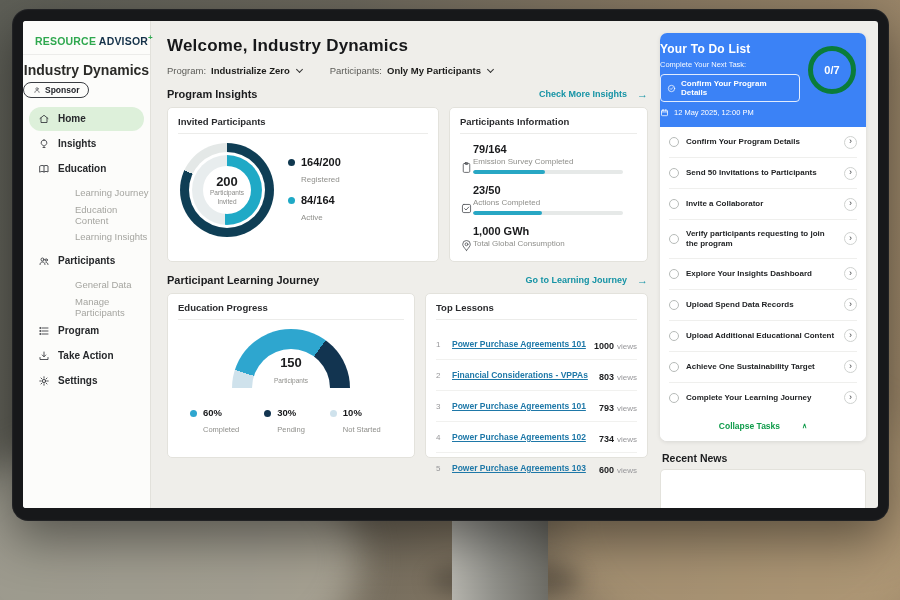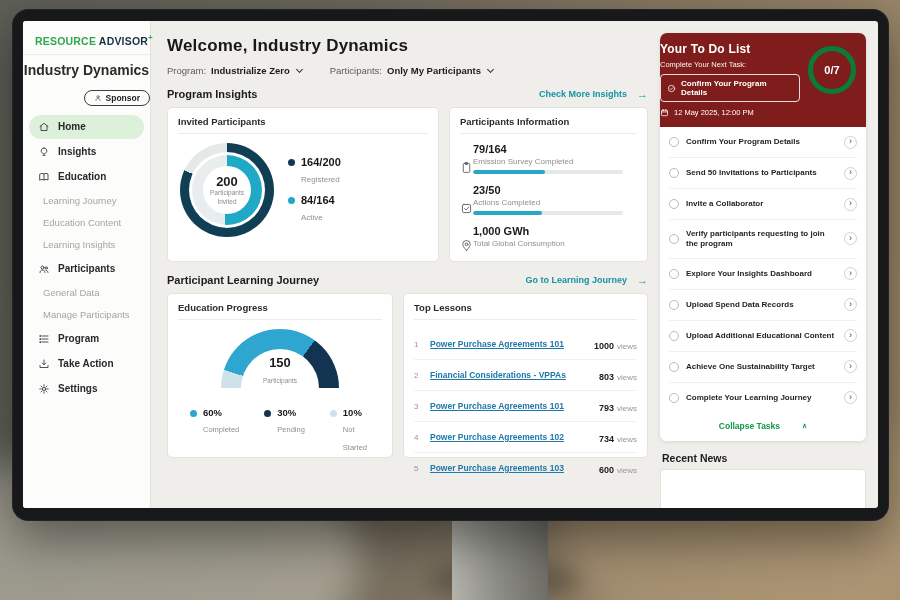--- a/index.html
+++ b/index.html
@@ -16,28 +16,28 @@
     box-shadow:0 18px 50px rgba(0,0,0,.45), inset 0 0 2px rgba(255,255,255,.18)}
   .screen{position:absolute;left:11px;top:12px;right:11px;bottom:13px;background:#efeeea;border-radius:3px;overflow:hidden;display:flex}
 
   
   .sidebar{width:128px;background:#fcfcfa;border-right:1px solid #e2e1db;padding-top:8px;flex-shrink:0}
   .logo{padding:4px 8px 7px 12px;font-size:10.5px;font-weight:bold;letter-spacing:.2px;border-bottom:1px solid #ececea;white-space:nowrap}
   .logo-res{color:#2fa84f}
   .logo-adv{color:#15324a}
   .logo-plus{color:#2fa84f;font-size:8px;vertical-align:super}
   .org{font-size:14px;font-weight:700;color:#2b2b28;text-align:center;margin-top:7px}
-  .badge-wrap{text-align:right;margin:10px 0 9px}
+  .badge-wrap{text-align:left;margin:2px 0 9px}
   .badge{display:inline-flex;align-items:center;gap:4px;border:1px solid #3a3d42;border-radius:9px;padding:2px 9px;font-size:8.5px;font-weight:600;color:#22242a}
   .badge svg{width:8px;height:8px}
   .nav-item{display:flex;align-items:center;gap:8px;height:24px;padding:0 9px;margin:1px 6px;border-radius:12px;
     font-size:10px;font-weight:700;color:#26282b;cursor:pointer}
   .nav-item.active{background:#ddf0da}
   .nav-item svg{width:12px;height:12px;display:block}
-  .nav-sub{height:22px;display:flex;align-items:center;padding-left:20px;font-size:9.5px;color:#a5a5a0;font-weight:500;cursor:pointer}
+  .nav-sub{height:22px;display:flex;align-items:center;padding-left:52px;font-size:9.5px;color:#a5a5a0;font-weight:500;cursor:pointer}
   .icon-stroke{fill:none;stroke:#33353a;stroke-width:1.7;stroke-linecap:round;stroke-linejoin:round}
 
   
   .main{flex:1;padding:10px 10px 0 16px;min-width:0}
   .welcome{font-size:17px;font-weight:800;color:#17181a;margin:5px 0 9px;letter-spacing:.2px}
   .filters{display:flex;gap:28px;align-items:center;font-size:9.5px}
   .filter{display:flex;align-items:center;cursor:pointer}
   .flabel{color:#5c5c58;margin-right:5px}
   .fvalue{font-weight:700;color:#1c1c1a}
   .chev{display:inline-block;width:5px;height:5px;border-right:1.4px solid #333;border-bottom:1.4px solid #333;transform:rotate(45deg);margin-left:7px;margin-bottom:2px}
@@ -64,21 +64,21 @@
 
   .card-pinfo{flex:1;height:155px}
   .pi-row{display:flex;gap:0;align-items:flex-end;margin-bottom:10px}
   .pi-row svg{width:13px;height:13px;margin-top:1px;flex-shrink:0}
   .pi-icon-stroke{fill:none;stroke:#55575c;stroke-width:1.6;stroke-linecap:round;stroke-linejoin:round}
   .pi-val{font-size:11px;font-weight:800;color:#191a1c}
   .pi-lab{font-size:8px;color:#8f8f8b;margin:2px 0 4px}
   .pbar{width:150px;height:4px;border-radius:2px;background:#e6e9e8;overflow:hidden}
   .pfill{height:100%;border-radius:2px;background:#28a7c4}
 
-  .card-edu{width:226px;height:165px}
+  .card-edu{width:248px;height:165px}
   .gauge-wrap{display:flex;justify-content:center;margin-top:8px}
   .gauge{position:relative;width:118px;height:59px;overflow:hidden}
   .gauge::before{content:"";position:absolute;left:0;top:0;width:118px;height:118px;border-radius:50%;
     background:conic-gradient(from 270deg,#cfe2ec 0deg 18deg,#2ea6cf 18deg 126deg,#123450 126deg 180deg,rgba(255,255,255,0) 180deg 360deg)}
   .ghole{position:absolute;left:20px;top:20px;width:78px;height:78px;border-radius:50%;background:#fff}
   .gcenter{position:absolute;left:0;right:0;bottom:1px;text-align:center}
   .g-val{font-size:13px;font-weight:800;color:#1b1c1e;display:block;line-height:1}
   .g-lab{font-size:6.5px;color:#8f8f8b}
   .eleg{display:flex;gap:13px;margin-top:13px;padding-left:6px}
   .eleg .leg-item{margin:6px}
@@ -89,21 +89,21 @@
   .lesson{display:flex;align-items:center;gap:8px;padding:6px 0;border-bottom:1px solid #f1f1ef}
   .lesson:last-child{border-bottom:none}
   .l-rank{color:#97979a;font-size:8px;width:8px;flex-shrink:0}
   .l-title{flex:1;font-size:8.5px;font-weight:600;color:#1e78a8;text-decoration:underline;cursor:pointer;white-space:nowrap;overflow:hidden}
   .l-views-val{font-weight:800;color:#1b1c1e;font-size:9px}
   .l-views-unit{color:#97979a;font-size:8px;margin-left:3px}
 
   
   .todo-col{width:220px;padding:12px 12px 0 2px;flex-shrink:0}
   .todo-card{border-radius:7px;overflow:hidden;box-shadow:0 1px 4px rgba(0,0,0,.10);background:#fff}
-  .todo-head{background:#7f1d1d;padding:9px 0 10px;position:relative;color:#fff}
+  .todo-head{background:#3b82f6;padding:9px 0 10px;position:relative;color:#fff}
   .todo-title{font-size:12px;font-weight:800;letter-spacing:.2px}
   .todo-sub{font-size:7.5px;margin-top:4px;opacity:.95}
   .next-task{display:flex;align-items:center;gap:5px;border:1px solid rgba(255,255,255,.85);border-radius:4px;padding:4px 6px;margin-top:5px;font-size:8px;font-weight:700;width:140px;cursor:pointer}
   .next-task svg,.due svg{width:9px;height:9px;flex-shrink:0}
   .white-stroke{fill:none;stroke:#fff;stroke-width:2;stroke-linecap:round;stroke-linejoin:round}
   .due{display:flex;align-items:center;gap:5px;font-size:7.5px;margin-top:6px}
   .ring{position:absolute;right:10px;top:13px;width:48px;height:48px;border-radius:50%;border:5px solid #0a7c3a;display:flex;align-items:center;justify-content:center;font-size:11px;font-weight:800}
   .task-list{background:#fff;padding:0 9px}
   .task{display:flex;align-items:center;gap:7px;padding:8.5px 0;border-bottom:1px solid #efefed;cursor:pointer}
   .task-check{width:10px;height:10px;border-radius:50%;border:1.3px solid #b7bbb9;flex-shrink:0}

